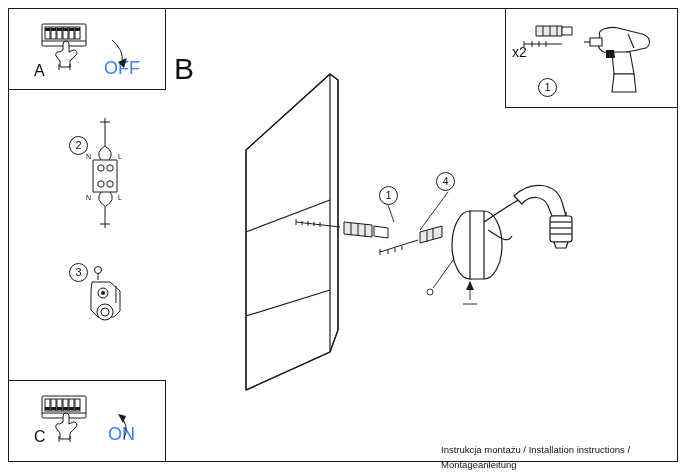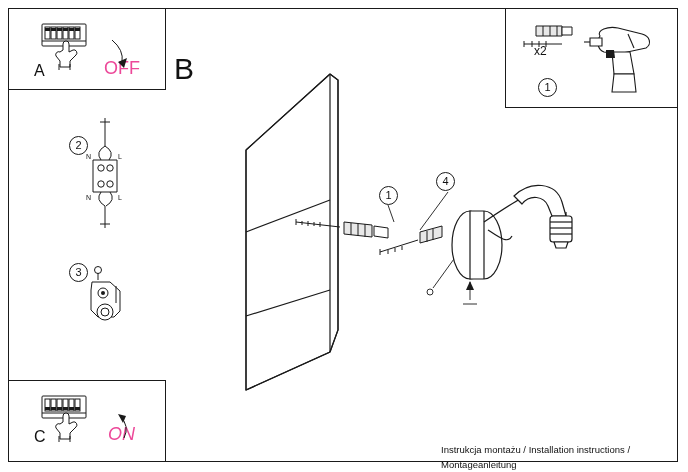--- a/index.html
+++ b/index.html
@@ -43,25 +43,25 @@
     color: #111;
     font-family: "Liberation Sans", sans-serif;
   }
   .letter-a { left: 34px; top: 62px; }
   .letter-c { left: 34px; top: 428px; }
   .letter-b { left: 174px; top: 52px; font-size: 30px; }
 
   .onoff {
     position: absolute;
     font-size: 18px;
-    color: #ec4899;
+    color: #3b82f6;
     font-family: "Liberation Sans", sans-serif;
   }
   .off { left: 104px; top: 58px; }
-  .on  { left: 108px; top: 424px; font-style: italic; }
+  .on  { left: 108px; top: 424px; }
 
   .circ-num {
     position: absolute;
     width: 19px;
     height: 19px;
     border: 1px solid #1a1a1a;
     border-radius: 50%;
     box-sizing: border-box;
     font-size: 11px;
     line-height: 17px;
@@ -71,23 +71,23 @@
     font-family: "Liberation Sans", sans-serif;
   }
   .n2 { left: 69px;  top: 136px; }
   .n3 { left: 69px;  top: 263px; }
   .n1-main { left: 379px; top: 186px; }
   .n4 { left: 436px; top: 172px; }
   .n1-tool { left: 538px; top: 78px; }
 
   .x2-label {
     position: absolute;
-    left: 534px;
+    left: 512px;
     top: 44px;
-    font-size: 12px;
+    font-size: 14px;
     color: #111;
     font-family: "Liberation Sans", sans-serif;
     text-align: center;
   }
 
   .caption {
     position: absolute;
     left: 441px;
     top: 418px;
     font-size: 9.5px;

